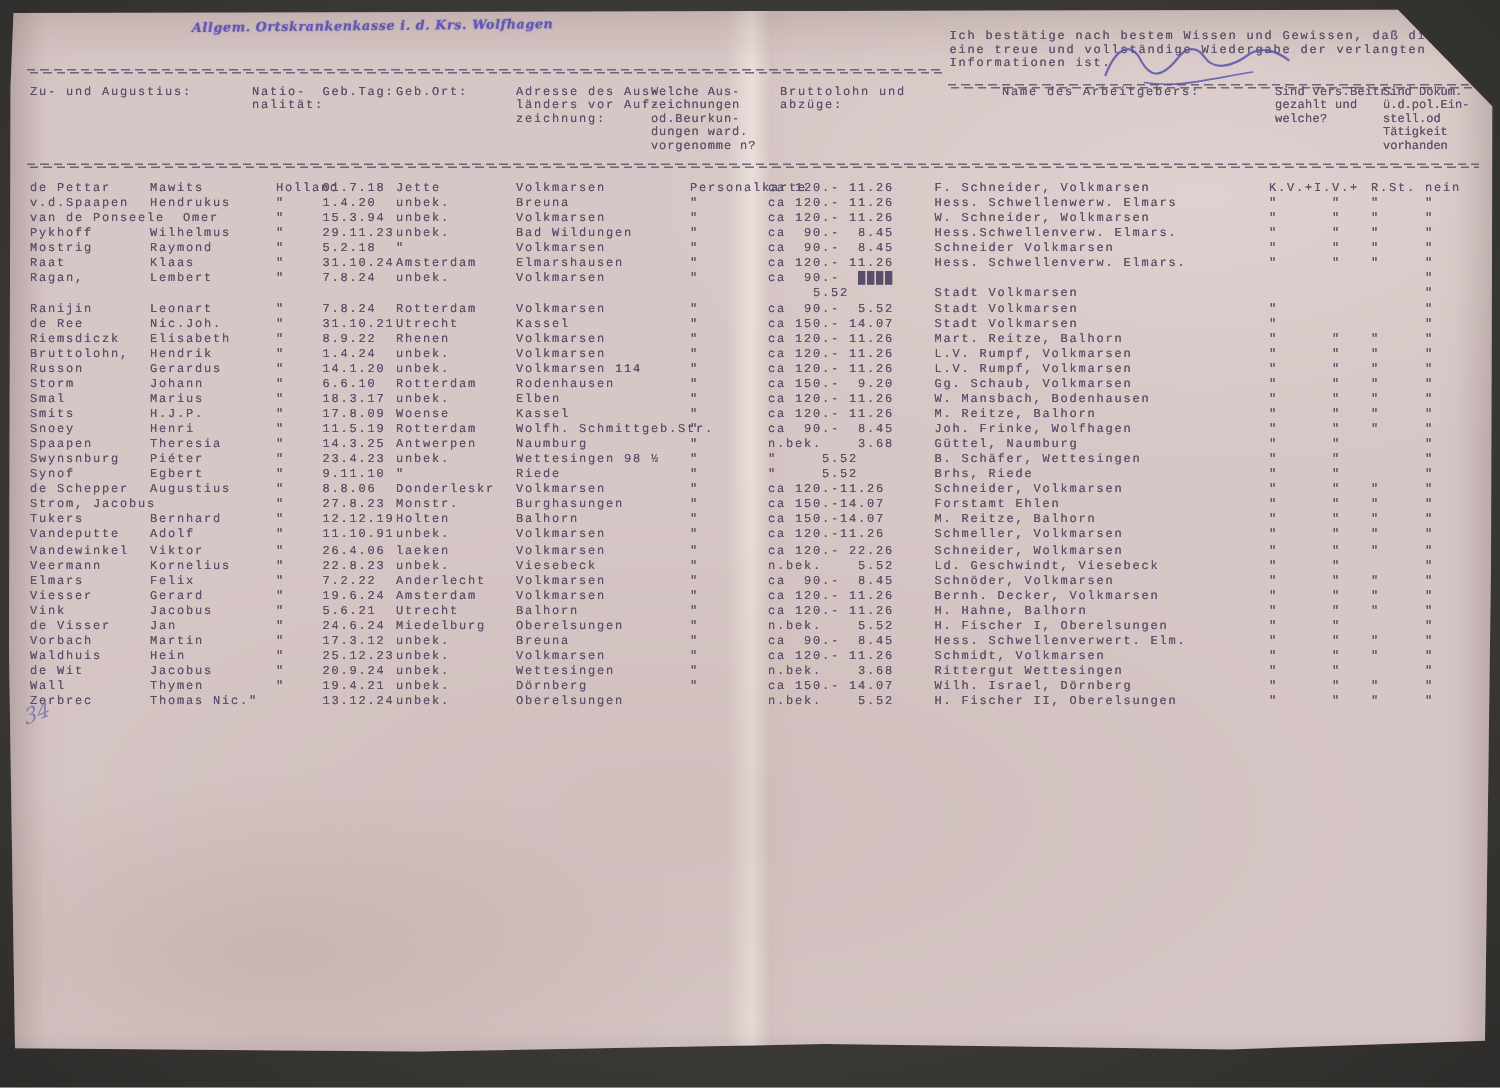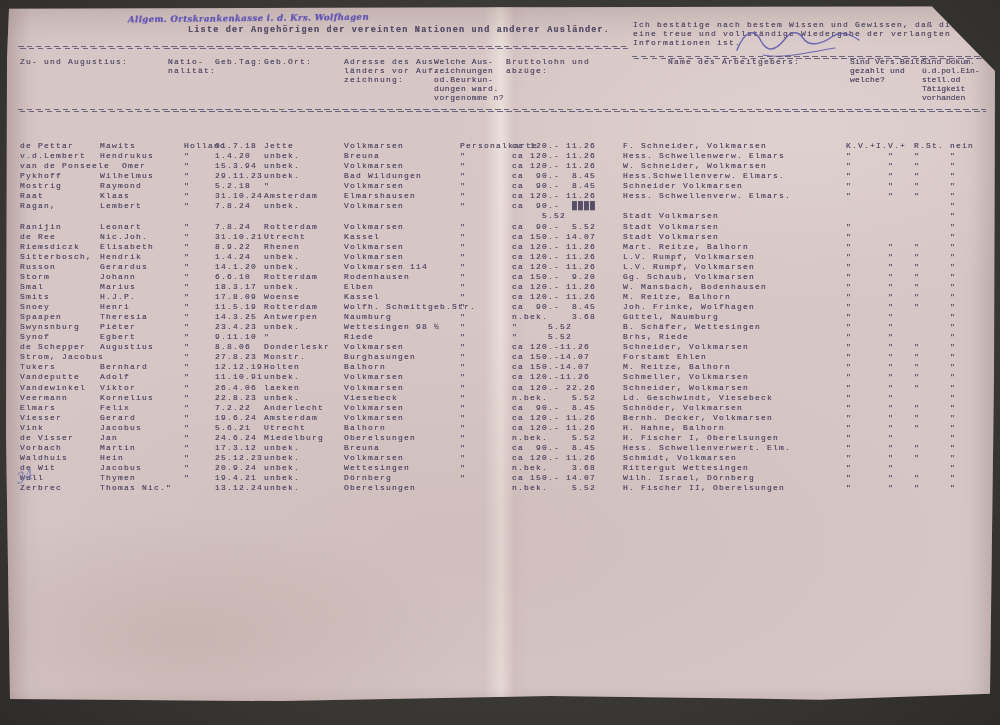--- a/index.html
+++ b/index.html
@@ -39,42 +39,41 @@
     background-position:0 0,2px 2.3px;
     background-repeat:no-repeat,no-repeat;
     opacity:.85;}
   #dash-left{left:18px;top:46px;width:610px;}
   #dash-right{left:632px;top:56px;width:356px;}
   #dash-full{left:18px;top:109px;width:968px;}
   
   .hdr{position:absolute;top:57px;white-space:pre;letter-spacing:1.2px;font-size:8px;line-height:9px;
     text-shadow:0 0 .4px rgba(85,72,104,.75);}
   .h0{left:20px}.h1{left:168px}.h2{left:215px}.h3{left:264px}.h4{left:344px}
-  .h5{left:434px;letter-spacing:.6px}.h6{left:506px}.h7{left:668px}
+  .h5{left:434px;letter-spacing:.6px}.h6{left:520px}.h7{left:668px}
   .h8{left:850px;letter-spacing:.2px}.h9{left:922px;letter-spacing:0}
   
-  #rows{position:absolute;left:0;top:121px;width:807px;margin-top:20px;}
+  #rows{position:absolute;left:0;top:121px;width:807px;}
   .row{position:relative;height:10.07px;}
   .row span{position:absolute;top:0;white-space:pre;letter-spacing:1.2px;font-size:8px;line-height:10px;
     text-shadow:0 0 .4px rgba(85,72,104,.75);}
   .c0{left:20px}.c1{left:100px}.c2{left:184px}.c3{left:215px}.c4{left:264px}
   .c5{left:344px;letter-spacing:0}.c6{left:460px;letter-spacing:0}
   .c7{left:512px;letter-spacing:.8px}.c8{left:623px}
   .c9{left:846px}.c10{left:914px}.c11{left:950px}
   #signature{position:absolute;left:733px;top:26px;width:132px;height:36px;opacity:.85;}
   #page-num{position:absolute;left:16px;top:468px;font-family:"DejaVu Serif",serif;font-style:italic;
     font-size:14px;color:#6b6fb0;transform:rotate(-22deg) skewX(-12deg);opacity:.8;}
 </style>
 </head>
 <body>
 
 <div id="paper">
 
   <div id="stamp" class="typed">Allgem. Ortskrankenkasse i. d. Krs. Wolfhagen</div>
-  <div id="doc-title" class="typed">Liste der Angehörigen der vereinten Nationen und anderer Ausländer.</div>
 
   <div class="typed cert-line" style="top:20px">Ich bestätige nach bestem Wissen und Gewissen, daß dies</div>
   <div class="typed cert-line" style="top:29px">eine treue und vollständige Wiedergabe der verlangten</div>
   <div class="typed cert-line" style="top:38px">Informationen ist.</div>
 
   <svg id="signature" viewBox="0 0 132 36" xmlns="http://www.w3.org/2000/svg">
     <path d="M4,24 C12,4 22,2 28,15 C33,24 40,28 52,13 C57,6 64,4 70,12 C76,21 88,19 100,10 C108,5 118,8 126,14" fill="none" stroke="#5a55ad" stroke-width="1.5" stroke-linecap="round"></path>
     <path d="M30,29 C52,33 76,26 102,22" fill="none" stroke="#5a55ad" stroke-width="1.1" stroke-linecap="round"></path>
   </svg>
 
@@ -104,21 +103,21 @@
         <span class="c4">Jette</span>
         <span class="c5">Volkmarsen</span>
         <span class="c6">Personalkarte</span>
         <span class="c7">ca 120.- 11.26</span>
         <span class="c8">F. Schneider, Volkmarsen</span>
         <span class="c9">K.V.+I.V.+</span>
         <span class="c10">R.St.</span>
         <span class="c11">nein</span>
       </div>
       <div class="row">
-        <span class="c0">v.d.Lembert</span>
+        <span class="c0">v.d.Spaapen</span>
         <span class="c1">Hendrukus</span>
         <span class="c2">"</span>
         <span class="c3">1.4.20</span>
         <span class="c4">unbek.</span>
         <span class="c5">Breuna</span>
         <span class="c6">"</span>
         <span class="c7">ca 120.- 11.26</span>
         <span class="c8">Hess. Schwellenwerw. Elmars</span>
         <span class="c9">"      "</span>
         <span class="c10">"</span>
@@ -229,21 +228,21 @@
         <span class="c4">Rhenen</span>
         <span class="c5">Volkmarsen</span>
         <span class="c6">"</span>
         <span class="c7">ca 120.- 11.26</span>
         <span class="c8">Mart. Reitze, Balhorn</span>
         <span class="c9">"      "</span>
         <span class="c10">"</span>
         <span class="c11">"</span>
       </div>
       <div class="row">
-        <span class="c0">Sitterbosch,</span>
+        <span class="c0">Bruttolohn,</span>
         <span class="c1">Hendrik</span>
         <span class="c2">"</span>
         <span class="c3">1.4.24</span>
         <span class="c4">unbek.</span>
         <span class="c5">Volkmarsen</span>
         <span class="c6">"</span>
         <span class="c7">ca 120.- 11.26</span>
         <span class="c8">L.V. Rumpf, Volkmarsen</span>
         <span class="c9">"      "</span>
         <span class="c10">"</span>

